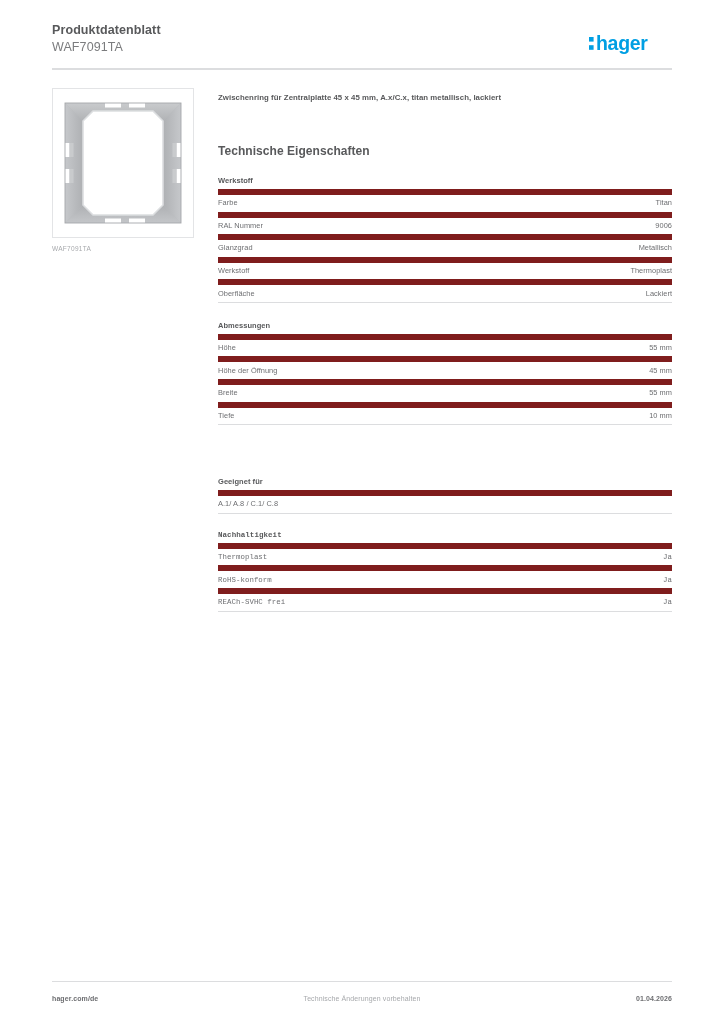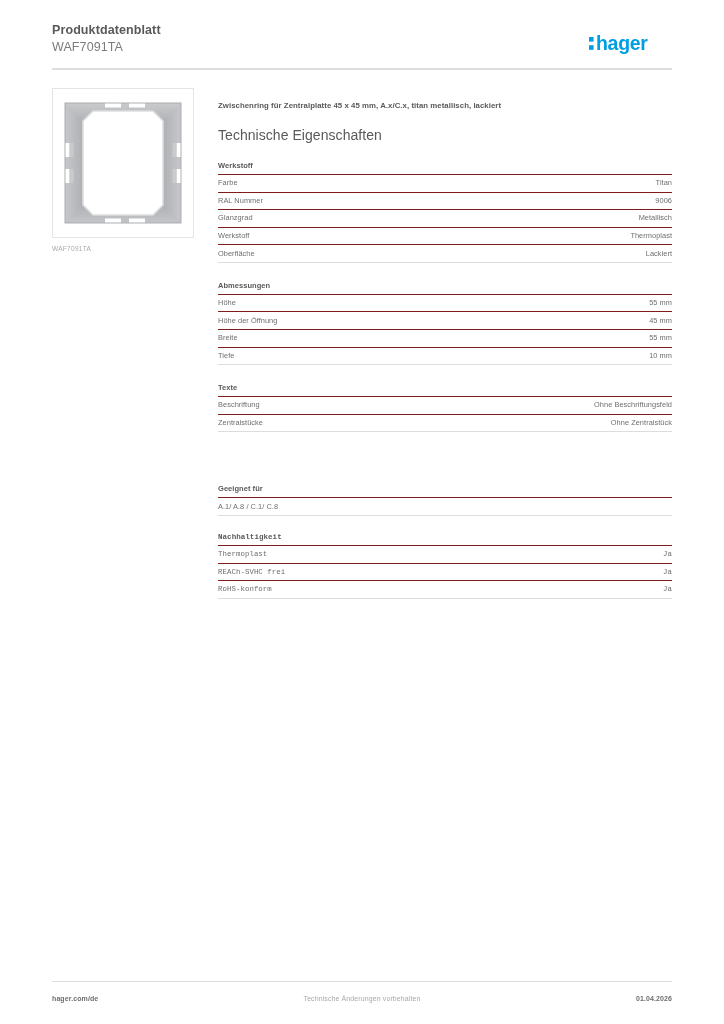--- a/index.html
+++ b/index.html
@@ -99,27 +99,26 @@
     top: 92px;
     width: 454px;
   }
 
   .product-desc {
     font-size: 7.8px;
     font-weight: bold;
     color: #58595b;
     letter-spacing: 0.05px;
     line-height: 11px;
-    margin-top: 8px;
   }
 
   .tech-heading {
-    margin-top: 16px;
-    font-size: 14px;
-    font-weight: normal;
+    margin-top: 41px;
+    font-size: 12px;
+    font-weight: bold;
     color: #58595b;
     letter-spacing: 0.05px;
   }
 
   
   .spec-section { margin-top: 18px; }
   .spec-section.tight { margin-top: 16px; font-family: Liberation Mono, monospace; }
   .spec-section.gap-lg { margin-top: 52px; }
 
   .section-title {
@@ -129,21 +128,21 @@
     letter-spacing: 0.05px;
     padding-bottom: 3px;
     line-height: 10px;
   }
 
   .spec-table {
     width: 100%;
     border-collapse: collapse;
   }
   .spec-table tr {
-    border-top: 1px solid #7f1d1d;
+    border-top: 6px solid #7f1d1d;
   }
   .spec-table tr:last-child {
     border-bottom: 1px solid #dcdddf;
   }
   .spec-table td {
     font-size: 7.4px;
     color: #6d6e71;
     letter-spacing: 0.05px;
     padding: 3.2px 0 3.4px 0;
     line-height: 10px;
@@ -316,60 +315,45 @@
                 <td class="spec-label">Breite</td>
                 <td class="spec-value">55 mm</td>
               </tr>
               <tr>
                 <td class="spec-label">Tiefe</td>
                 <td class="spec-value">10 mm</td>
               </tr>
             </tbody>
           </table>
         </div>
-        <div class="spec-section">
-          <div class="section-title">Texte</div>
-          <table class="spec-table">
-            <tbody>
-              <tr>
-                <td class="spec-label">Beschriftung</td>
-                <td class="spec-value">Ohne Beschriftungsfeld</td>
-              </tr>
-              <tr>
-                <td class="spec-label">Zentralstücke</td>
-                <td class="spec-value">Ohne Zentralstück</td>
-              </tr>
-            </tbody>
-          </table>
-        </div>
         <div class="spec-section gap-lg">
           <div class="section-title">Geeignet für</div>
           <table class="spec-table">
             <tbody>
               <tr>
                 <td class="spec-label">A.1/ A.8 / C.1/ C.8</td>
                 <td class="spec-value"></td>
               </tr>
             </tbody>
           </table>
         </div>
         <div class="spec-section tight">
           <div class="section-title">Nachhaltigkeit</div>
           <table class="spec-table">
             <tbody>
               <tr>
                 <td class="spec-label">Thermoplast</td>
                 <td class="spec-value">Ja</td>
               </tr>
               <tr>
+                <td class="spec-label">RoHS-konform</td>
+                <td class="spec-value">Ja</td>
+              </tr>
+              <tr>
                 <td class="spec-label">REACh-SVHC frei</td>
-                <td class="spec-value">Ja</td>
-              </tr>
-              <tr>
-                <td class="spec-label">RoHS-konform</td>
                 <td class="spec-value">Ja</td>
               </tr>
             </tbody>
           </table>
         </div>
       </div>
   </div>
 
   <div class="footer-rule"></div>
   <div class="footer">

